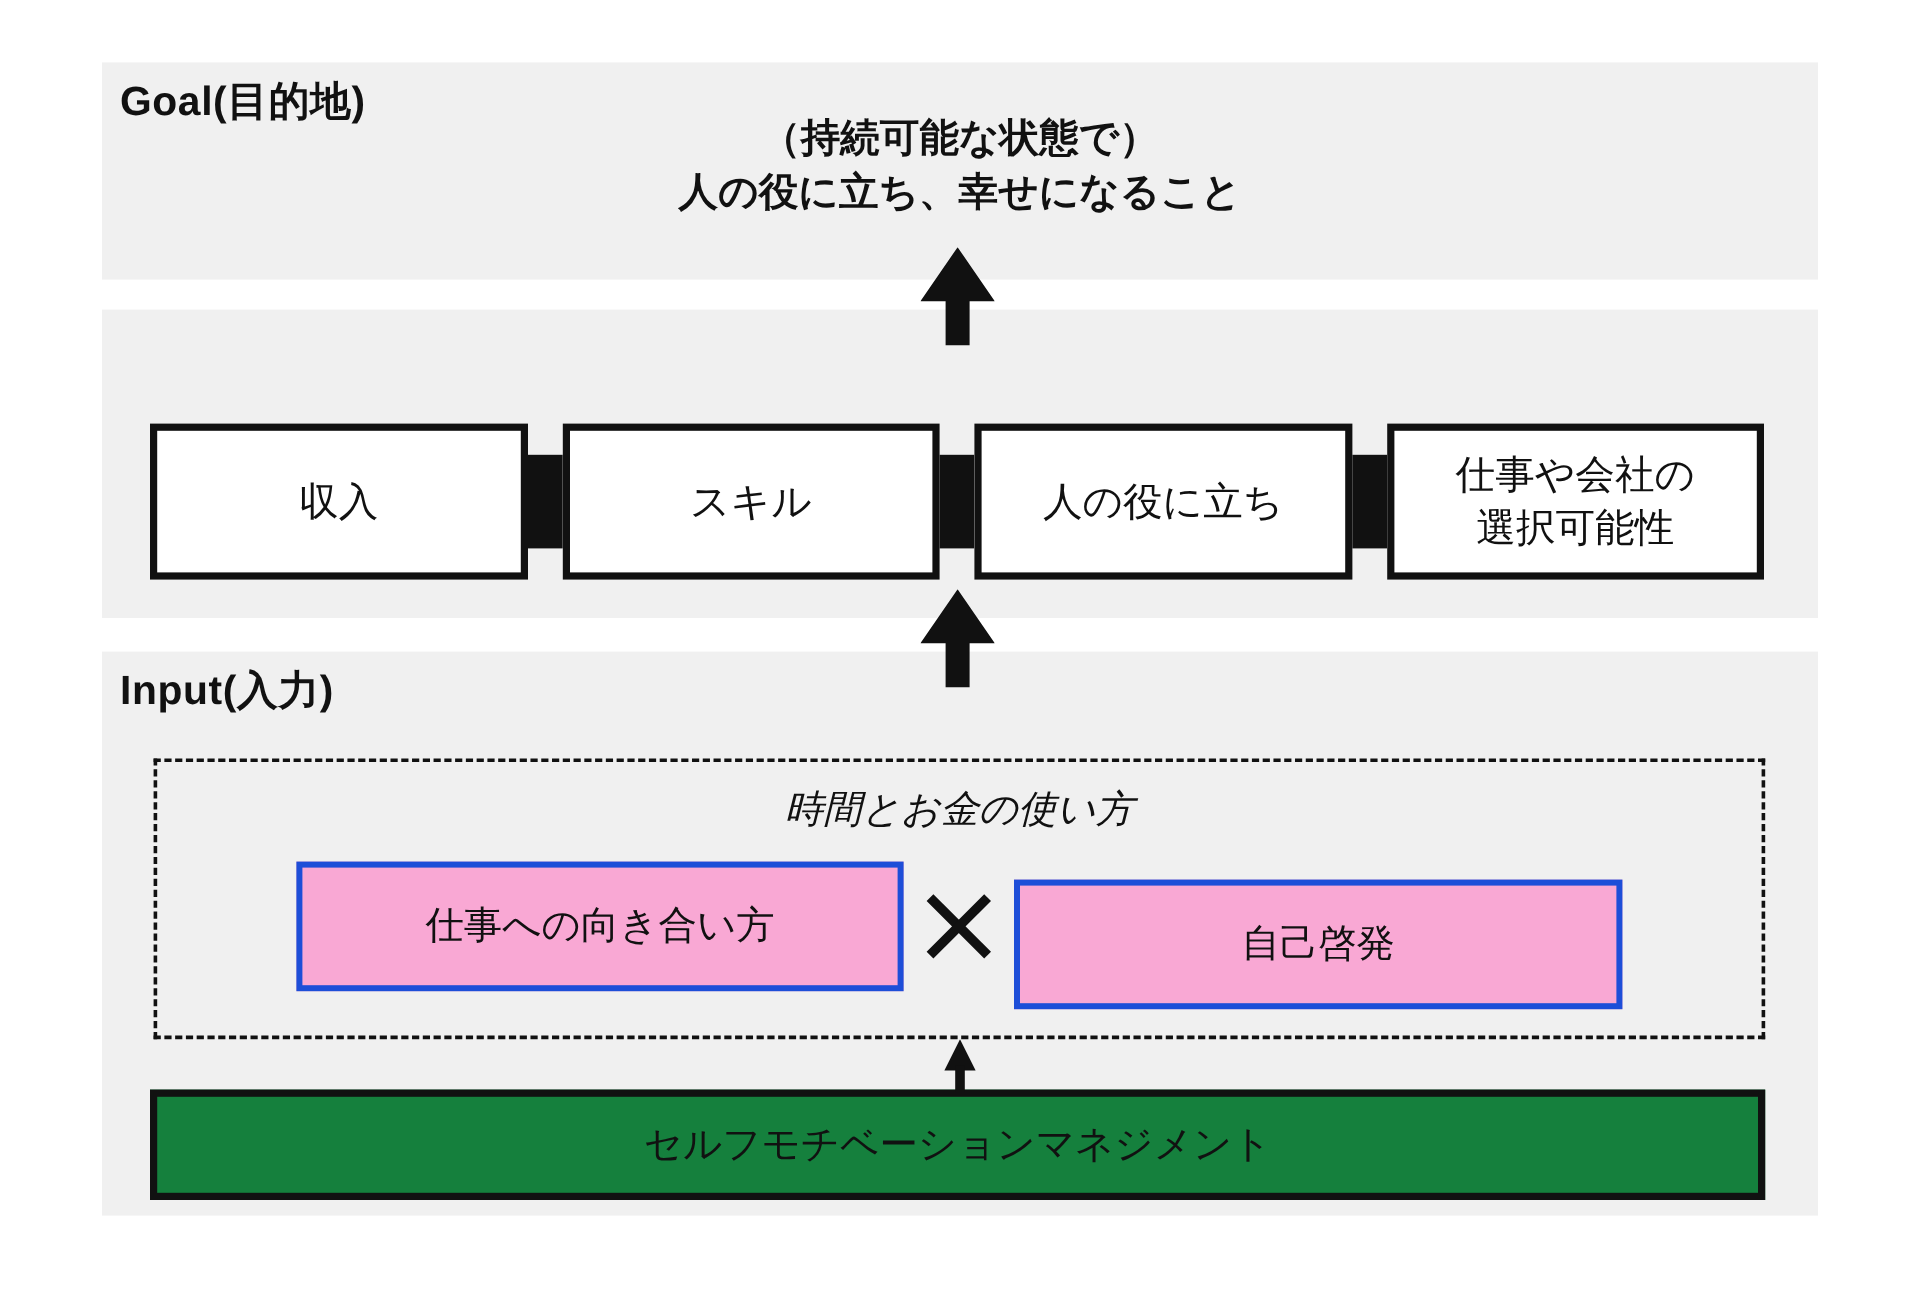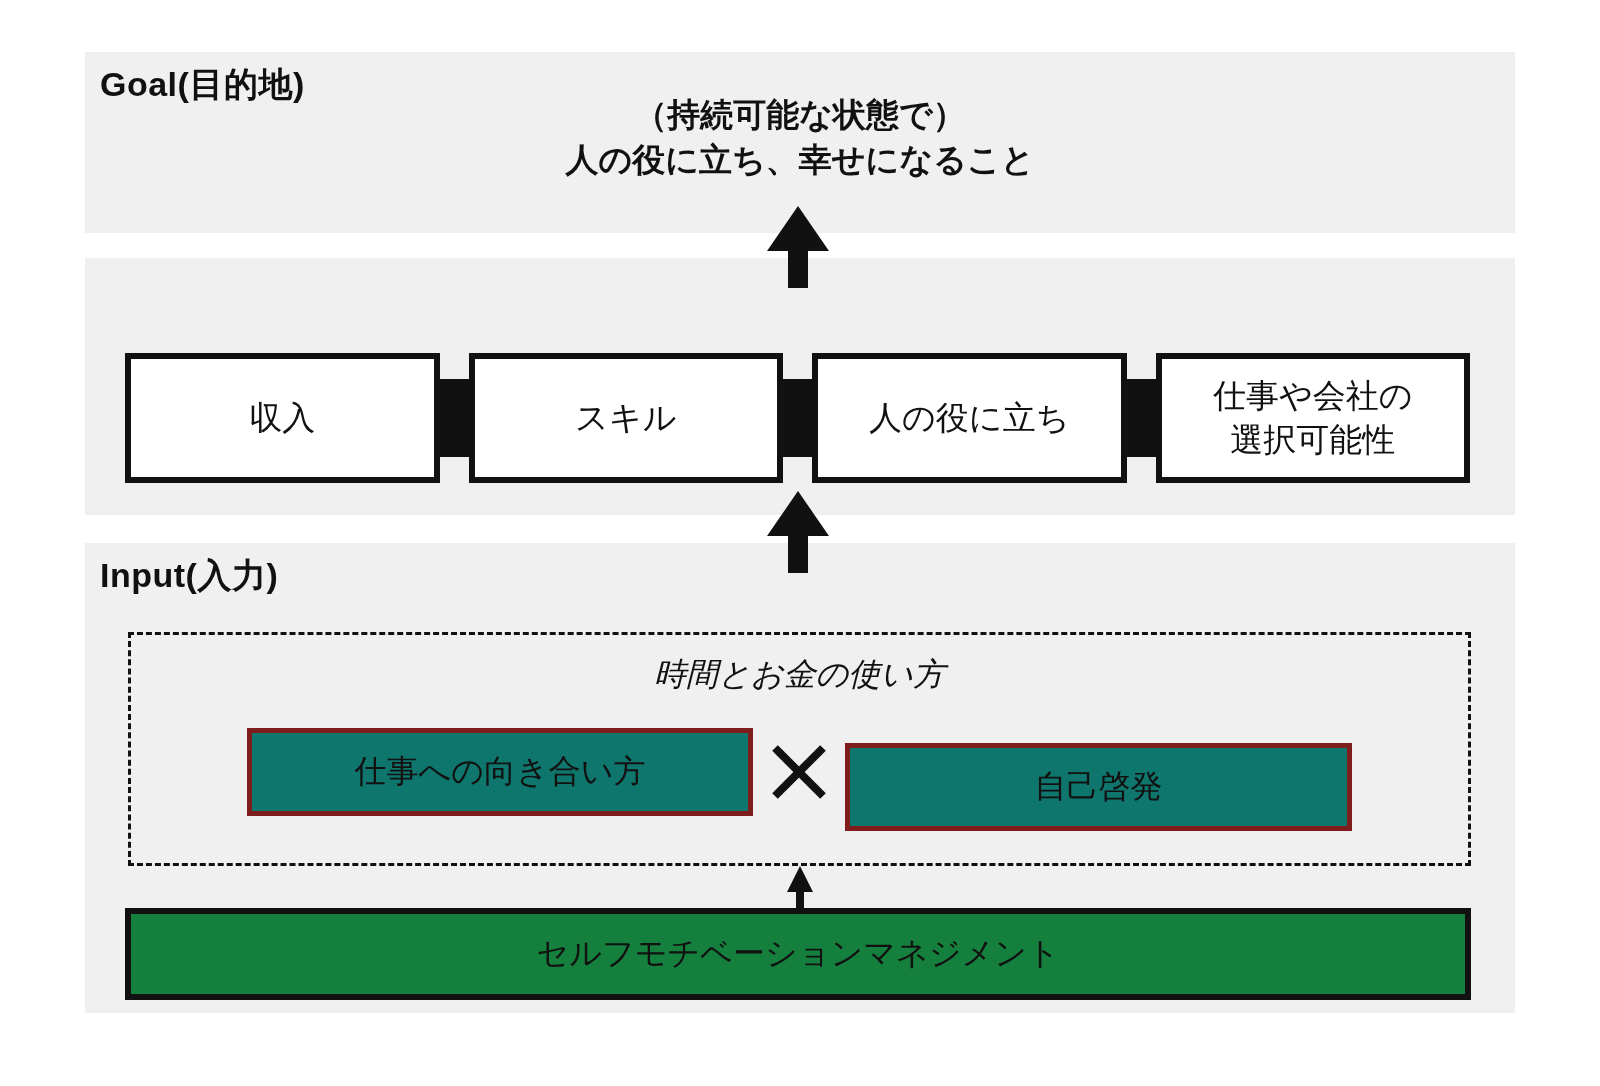--- a/index.html
+++ b/index.html
@@ -52,21 +52,21 @@
   .dashed-title {
     position: absolute; left: 0; right: 0; top: 18px;
     text-align: center; font-size: 32px; font-weight: 400; font-style: italic;
   }
   .inner-row {
     position: absolute; left: 0; right: 0; top: 93px; height: 88px;
     display: flex; align-items: center; justify-content: space-between;
     padding: 0 116px;
   }
   .in-box {
-    height: 88px; background: #0f766e; border: 5px solid #7f1d1d;
+    height: 108px; background: #f9a8d4; border: 5px solid #1d4ed8;
     display: flex; align-items: center; justify-content: center;
     font-size: 32px;
   }
   .in-box-left  { width: 506px; }
   .in-box-right { width: 507px; margin-top: 30px; }
   .multiply-wrap { flex: 1 1 auto; display: flex; align-items: center; justify-content: center; }
 
   .bottom-box {
     position: absolute; left: 40px; top: 365px;
     width: 1346px; height: 92px;

